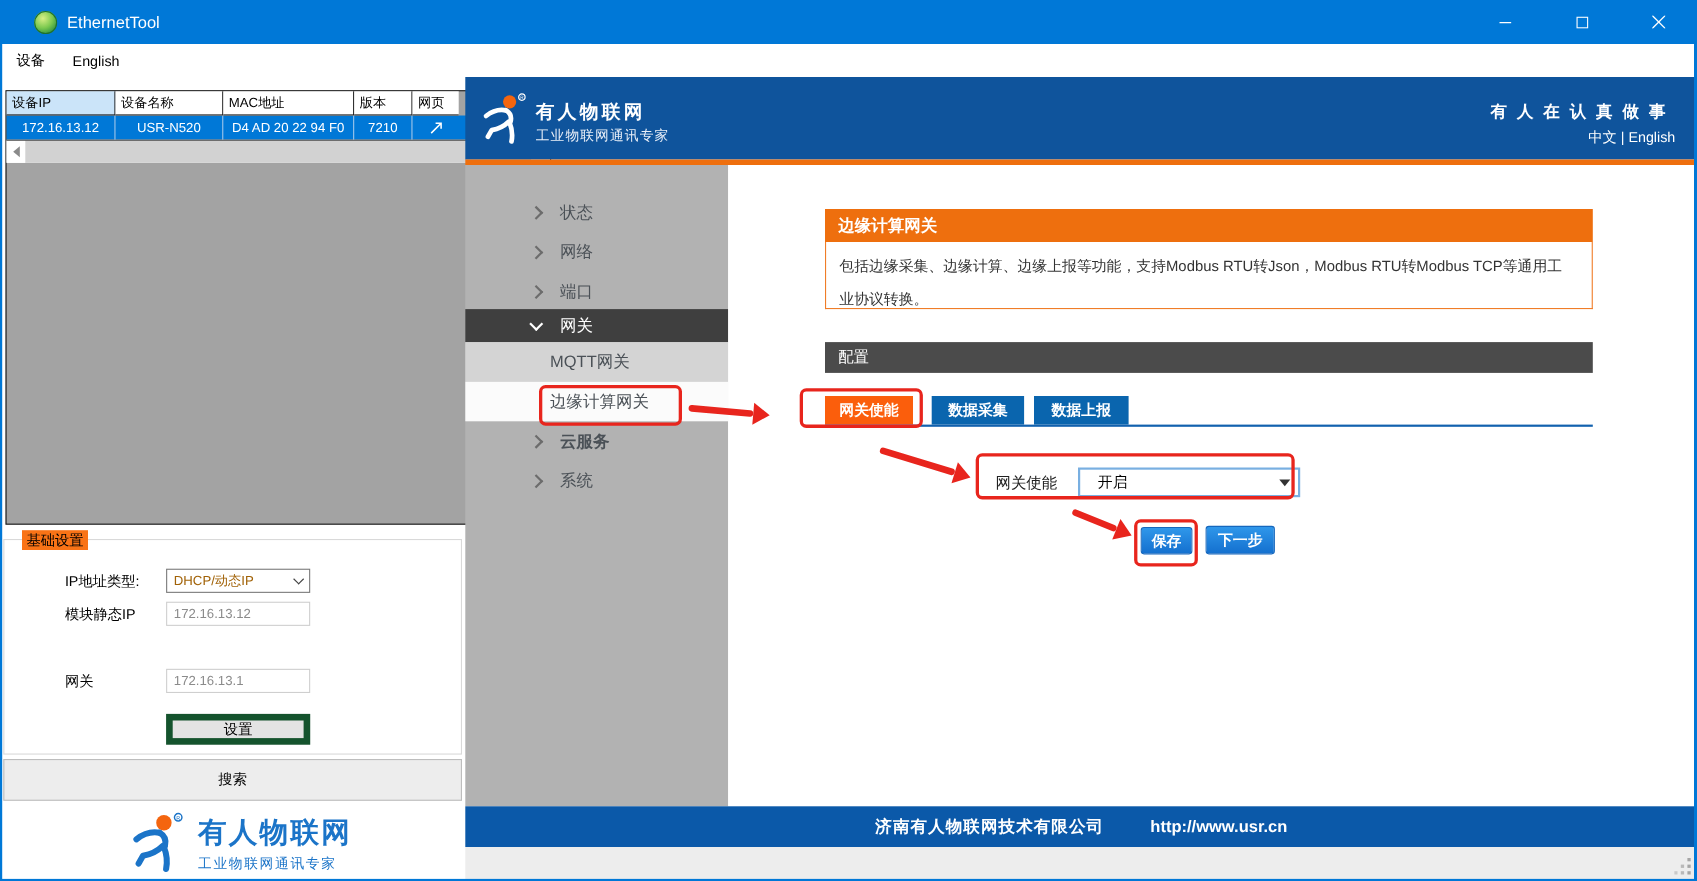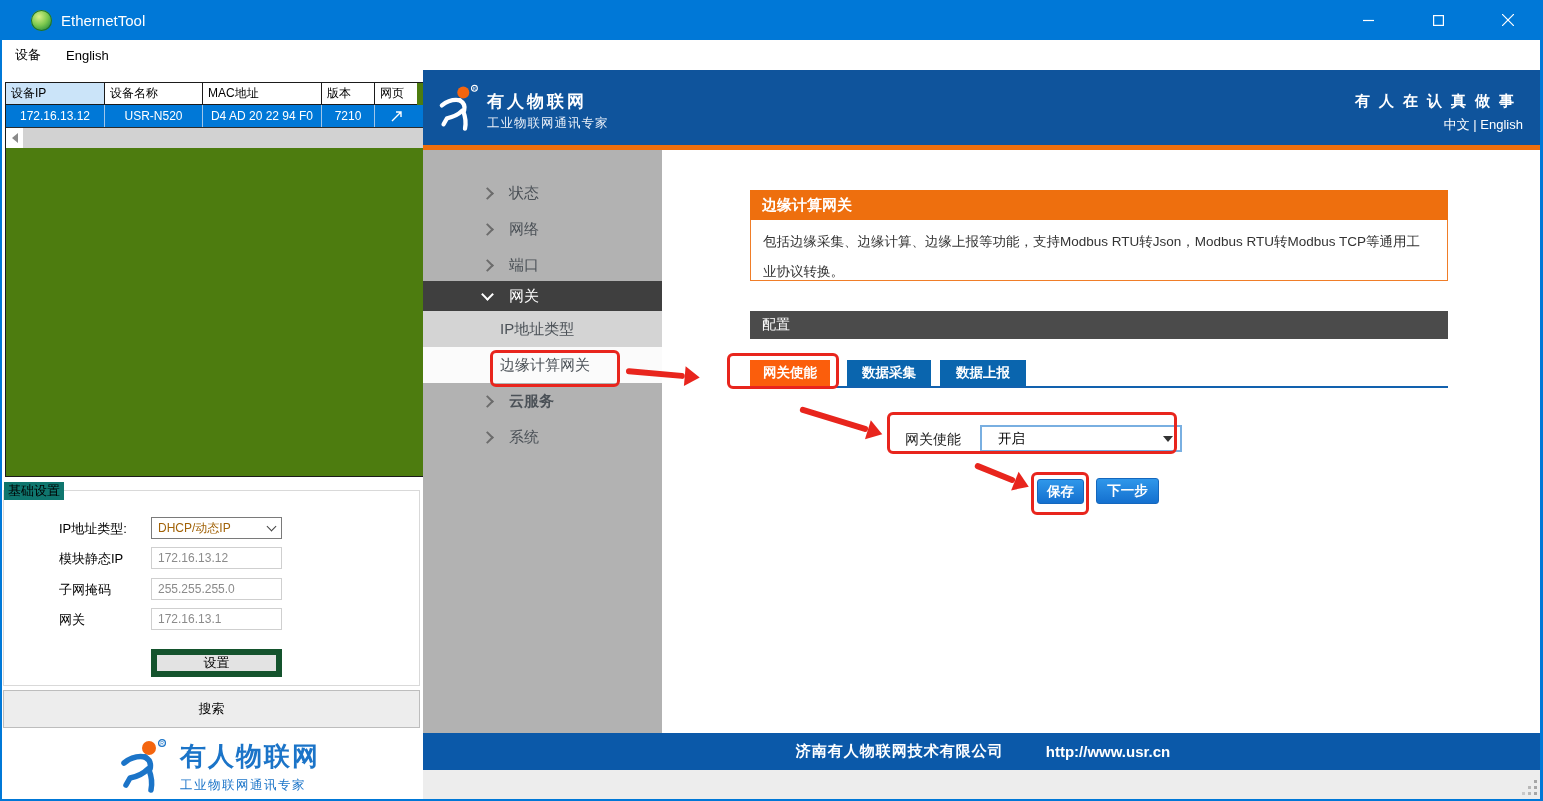--- a/index.html
+++ b/index.html
@@ -21,35 +21,35 @@
 .win-controls{margin-left:auto;display:flex;height:40px;}
 .win-btn{width:70px;height:40px;display:flex;align-items:center;justify-content:center;}
 .win-btn svg{display:block;}
 
 
 .menubar{left:0;top:40px;width:1543px;height:30px;background:#fff;display:flex;align-items:center;color:#000;font-size:13px;}
 .menu-item{padding:4px 10px;margin-left:5px;}
 
 
 .left-panel{left:0;top:70px;width:423px;height:731px;background:#fff;}
-.dev-table{left:5px;top:12px;width:496px;height:395px;border:1px solid #1b1b1b;background:#4d7c0f;}
+.dev-table{left:5px;top:12px;width:496px;height:395px;border:1px solid #1b1b1b;background:#a3a3a3;}
 .dev-row{display:flex;height:22px;font-size:12px;}
 .dev-row.head .cell{background:#fff;color:#000;border-right:1px solid #1b1b1b;border-bottom:1px solid #1b1b1b;display:flex;align-items:center;padding-left:5px;}
 .dev-row.head .cell:first-child{background:#cbe4f9;}
 .dev-row.data{background:var(--row-blue);color:#fff;}
 .dev-row.data .cell{border-right:1px solid #9fc6ea;display:flex;align-items:center;justify-content:center;}
 .cell.c0{width:99px;} .cell.c1{width:98px;} .cell.c2{width:119px;} .cell.c3{width:53px;} .cell.c4{width:42px;border-right:none !important;}
 .dev-scrollbar{left:0;right:0;bottom:0;height:21px;border-top:1px solid #2b2b2b;display:flex;align-items:stretch;background:#fff;}
 .sb-btn{width:17px;display:flex;align-items:center;justify-content:center;background:#fff;}
 .sb-track{flex:1;background:#d2d2d2;}
 .tri-l{width:0;height:0;border-top:5px solid transparent;border-bottom:5px solid transparent;border-right:6px solid #8a8a8a;}
 .tri-r{width:0;height:0;border-top:5px solid transparent;border-bottom:5px solid transparent;border-left:6px solid #8a8a8a;}
 
 .group-box{left:3px;top:420px;width:417px;height:196px;border:1px solid #d9d9d9;}
-.group-legend{position:absolute;left:0;top:-9px;background:#0f766e;padding:0 4px;font-size:13px;color:#000;}
+.group-legend{position:absolute;left:16px;top:-9px;background:#f97316;padding:0 4px;font-size:13px;color:#000;}
 .form-row{position:absolute;left:0;width:100%;height:22px;}
 .form-row .lbl{position:absolute;left:55px;top:3px;font-size:13px;color:#000;}
 .fld{position:absolute;left:147px;width:131px;height:22px;font-size:12px;display:flex;align-items:center;padding-left:6px;}
 .fld.select{border:1px solid #7a7a7a;background:#fff;color:#a16207;}
 .fld.ro{border:1px solid #cfcfcf;background:#fff;color:#8b8b8b;}
 .caret-box{position:absolute;right:1px;top:1px;bottom:1px;width:18px;display:flex;align-items:center;justify-content:center;background:#fff;}
 .caret{width:7px;height:7px;border-right:1.6px solid #444;border-bottom:1.6px solid #444;transform:rotate(45deg);margin-top:-3px;}
 .btn-win{display:flex;align-items:center;justify-content:center;background:#e3e3e3;border:6px solid #14532d;font-size:13px;color:#000;}
 .set-btn{left:147px;top:158px;width:131px;height:28px;position:absolute;}
 .search-btn{left:3px;top:620px;width:417px;height:38px;position:absolute;background:#ededed;border:1px solid #bdbdbd;}
@@ -192,24 +192,20 @@
               <div class="caret"></div>
             </div>
         </div>
       </div>
 
       <div class="form-row" style="top:56px;">
         <div class="lbl">模块静态IP</div>
         <div class="fld ro">172.16.13.12</div>
       </div>
 
-      <div class="form-row" style="top:87px;">
-        <div class="lbl">子网掩码</div>
-        <div class="fld ro">255.255.255.0</div>
-      </div>
 
       <div class="form-row" style="top:117px;">
         <div class="lbl">网关</div>
         <div class="fld ro">172.16.13.1</div>
       </div>
 
       <div class="btn-win set-btn">设置</div>
     </div>
 
     <div class="btn-win search-btn">搜索</div>
@@ -259,21 +255,21 @@
     </div>
     <div class="side-item" style="top:97px;">
       <div class="chev"></div>
       <div class="s-lbl">端口</div>
     </div>
     <div class="side-item active" style="top:131px;">
       <div class="chev down"></div>
       <div class="s-lbl">网关</div>
     </div>
     <div class="side-item sub sub1" style="top:161px;">
-      <div class="s-lbl">IP地址类型</div>
+      <div class="s-lbl">MQTT网关</div>
     </div>
     <div class="side-item sub sub2" style="top:197px;">
       <div class="s-lbl">边缘计算网关</div>
     </div>
     <div class="side-item" style="top:233px;font-weight:bold;">
       <div class="chev"></div>
       <div class="s-lbl">云服务</div>
     </div>
     <div class="side-item" style="top:269px;">
       <div class="chev"></div>

